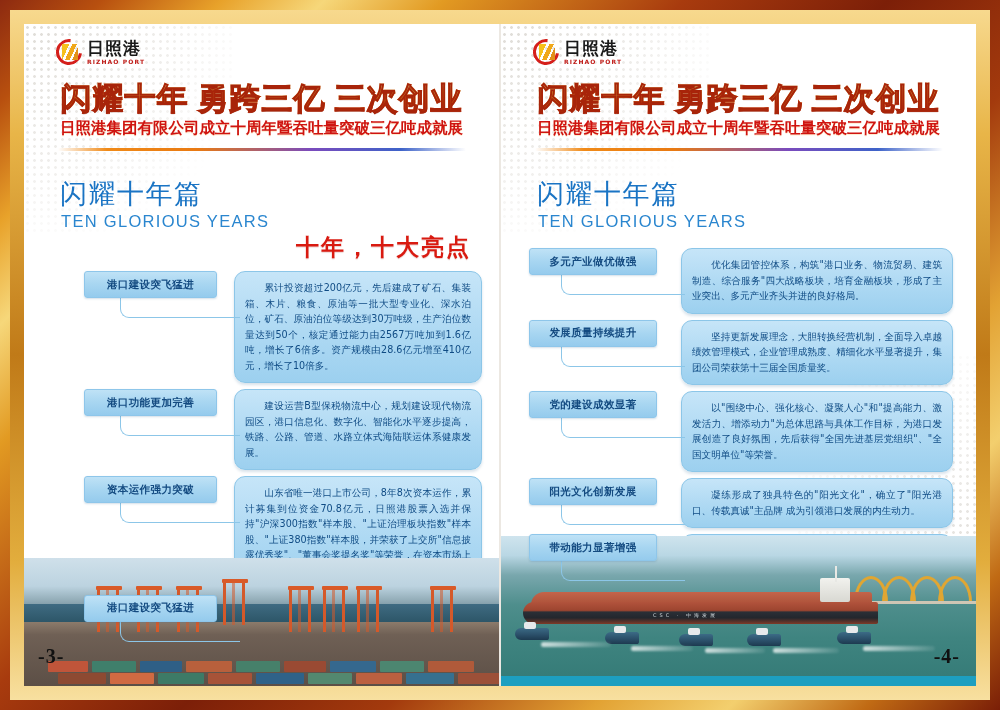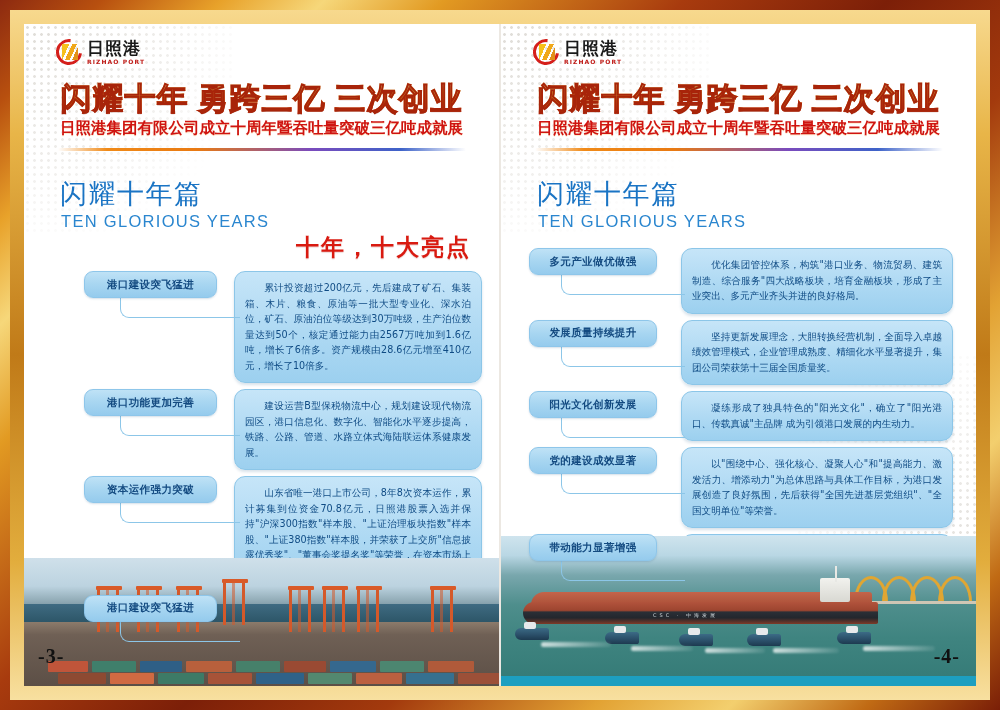--- a/index.html
+++ b/index.html
@@ -124,21 +124,21 @@
   .rows { position: absolute; left: 0; right: 0; }
   .rows.left  { top: 247px; }
   .rows.right { top: 224px; }
 
   .row { position: relative; margin-bottom: 6px; }
 
   .tag {
     position: absolute; left: 60px; top: 0;
     width: 133px; min-height: 27px;
     background: linear-gradient(180deg,#bfe2f6 0%,#a8d6f1 48%,#95cbed 100%);
-    border: 1px solid #8ec6ea; border-radius: 9px;
+    border: 1px solid #8ec6ea; border-radius: 3px;
     display: flex; align-items: center; justify-content: center;
     box-shadow: 0 1px 2px rgba(60,110,150,.22);
     font-size: 10.5px; font-weight: 700; color: #134a80;
     letter-spacing: .4px; font-family: "DejaVu Sans", sans-serif;
     z-index: 2;
   }
   .connector {
     position: absolute; left: 96px; top: 27px;
     width: 120px; height: 20px;
     border-left: 1.4px solid #8cc6e8;
@@ -335,28 +335,28 @@
             <div class="tag">多元产业做优做强</div>
             <div class="connector"></div>
             <div class="bubble">优化集团管控体系，构筑"港口业务、物流贸易、建筑制造、综合服务"四大战略板块，培育金融板块，形成了主业突出、多元产业齐头并进的良好格局。</div>
           </div>
           <div class="row">
             <div class="tag">发展质量持续提升</div>
             <div class="connector"></div>
             <div class="bubble">坚持更新发展理念，大胆转换经营机制，全面导入卓越绩效管理模式，企业管理成熟度、精细化水平显著提升，集团公司荣获第十三届全国质量奖。</div>
           </div>
           <div class="row">
+            <div class="tag">党的建设成效显著</div>
+            <div class="connector"></div>
+            <div class="bubble">以"围绕中心、强化核心、凝聚人心"和"提高能力、激发活力、增添动力"为总体思路与具体工作目标，为港口发展创造了良好氛围，先后获得"全国先进基层党组织"、"全国文明单位"等荣誉。</div>
+          </div>
+          <div class="row">
             <div class="tag">阳光文化创新发展</div>
             <div class="connector"></div>
             <div class="bubble">凝练形成了独具特色的"阳光文化"，确立了"阳光港口、传载真诚"主品牌 成为引领港口发展的内生动力。</div>
-          </div>
-          <div class="row">
-            <div class="tag">党的建设成效显著</div>
-            <div class="connector"></div>
-            <div class="bubble">以"围绕中心、强化核心、凝聚人心"和"提高能力、激发活力、增添动力"为总体思路与具体工作目标，为港口发展创造了良好氛围，先后获得"全国先进基层党组织"、"全国文明单位"等荣誉。</div>
           </div>
           <div class="row">
             <div class="tag">带动能力显著增强</div>
             <div class="connector"></div>
             <div class="bubble">日照港成为沿桥、沿黄经济带及广大腹地十分重要的进出海口岸，在国家生产力布局和综合运输格局中的地位进一步巩固，发展潜力和后劲进一步增强。</div>
           </div>
         </div>
 
         <div class="photo right">
           <div class="sea">

